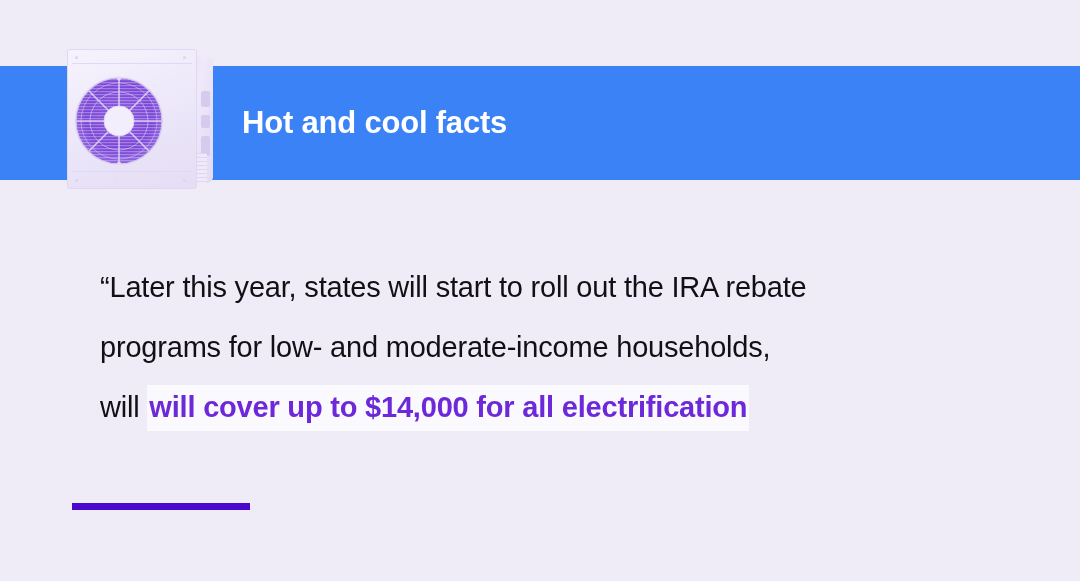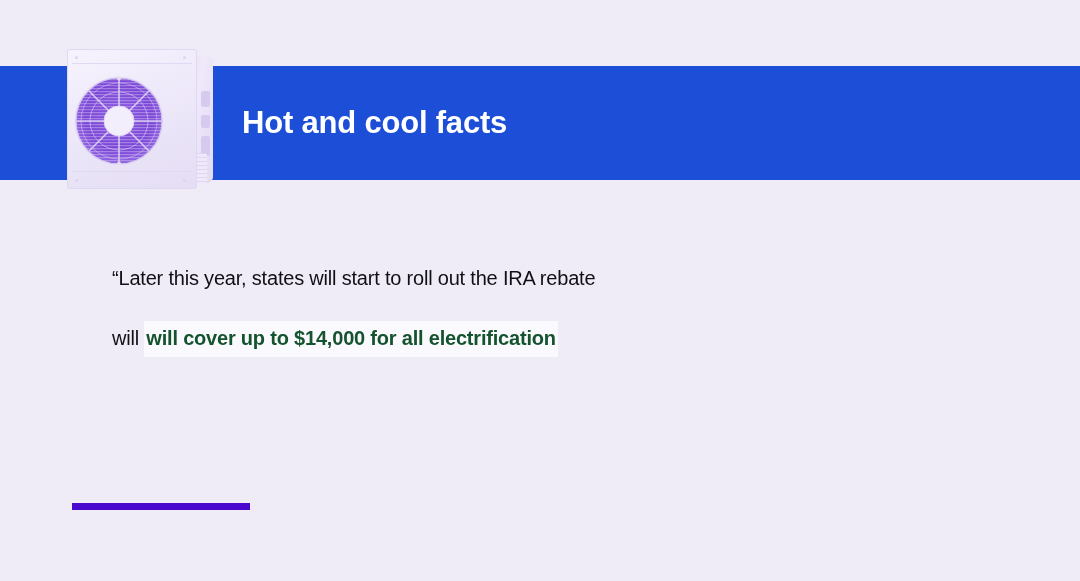--- a/index.html
+++ b/index.html
@@ -23,21 +23,21 @@
     background: #efecf7;
   }
 
   
   .banner {
     position: absolute;
     left: 0;
     top: 66px;
     width: 1080px;
     height: 114px;
-    background: #1d4ed8;
+    background: #3b82f6;
   }
   .banner-title {
     position: absolute;
     left: 242px;
     top: 0;
     height: 114px;
     display: flex;
     align-items: center;
     color: #ffffff;
     font-size: 31px;
@@ -135,36 +135,36 @@
     left: 6px;
     top: 26px;
     width: 90px;
     height: 90px;
   }
   .ac-fan svg { display: block; }
 
   
   .quote {
     position: absolute;
-    left: 72px;
+    left: 60px;
     top: 228px;
     width: 930px;
-    font-size: 20px;
+    font-size: 29px;
     line-height: 60px;
     color: #111014;
     letter-spacing: -0.2px;
   }
   .quote .ln {
     white-space: nowrap;
     display: block;
     height: 60px;
   }
   .hl {
     background: #faf9fe;
-    color: #14532d;
+    color: #6d28d9;
     font-weight: bold;
     padding: 6px 2px 8px 2px;
     box-decoration-break: clone;
     -webkit-box-decoration-break: clone;
   }
   .qm { color: #111014; }
 
   
   .bottom-rule {
     position: absolute;
@@ -238,19 +238,22 @@
         </svg>
       </div>
     </div>
   </div>
 
   <blockquote class="quote">
     <span class="ln">
       <span>“Later this year, states will start to roll out the IRA rebate</span>
     </span>
     <span class="ln">
+      <span>programs for low- and moderate-income households,</span>
+    </span>
+    <span class="ln">
       <span>will </span><span class="hl">will cover up to $14,000 for all electrification</span>
     </span>
   </blockquote>
 
   <div class="bottom-rule"></div>
 
 </div>
 
 </body></html>

